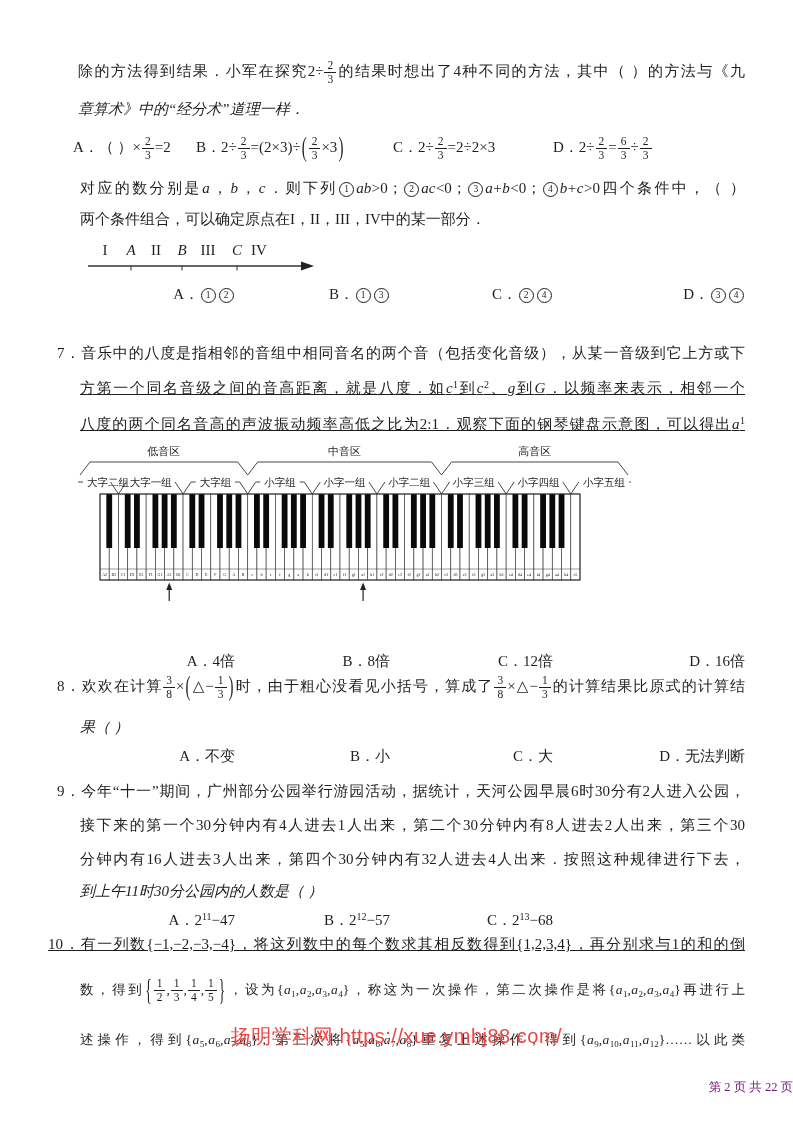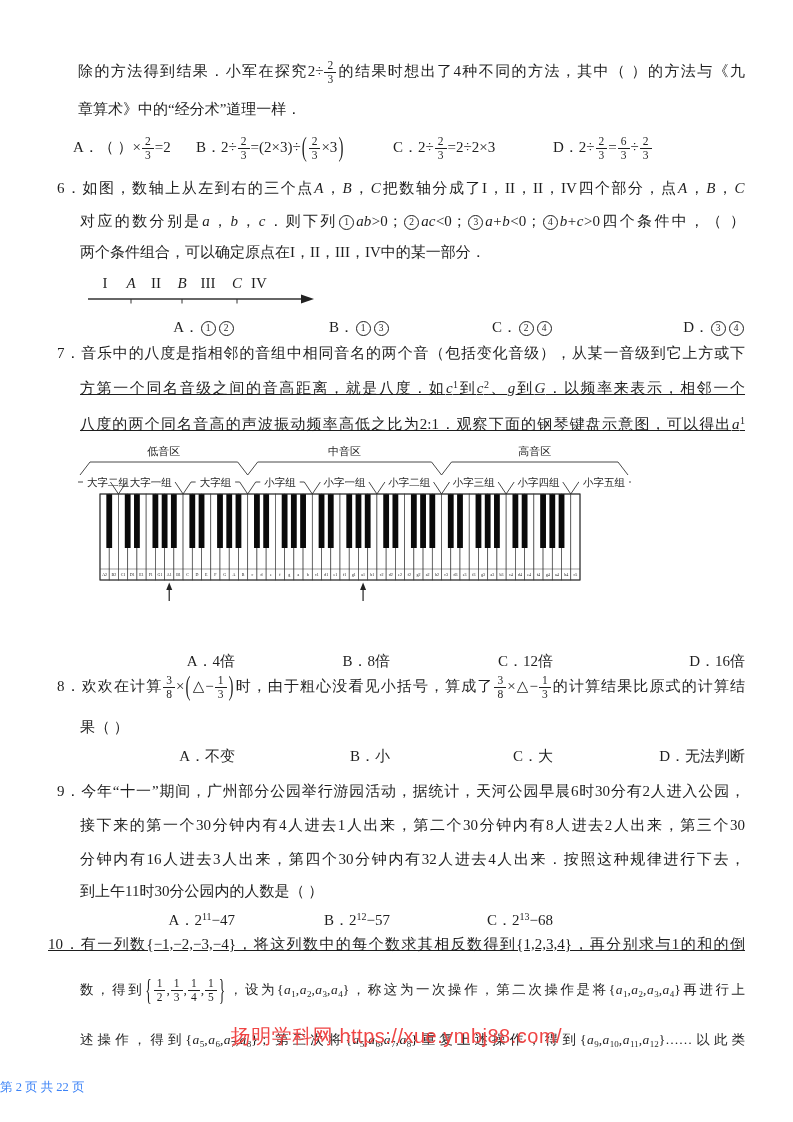--- a/index.html
+++ b/index.html
@@ -4,21 +4,21 @@
 <style>
   html,body{margin:0;padding:0;background:#ffffff;}
   body{width:793px;height:1122px;position:relative;overflow:hidden;
        font-family:"Liberation Serif","DejaVu Serif",serif;color:#1e1e1e;font-size:15px;}
   .q{position:absolute;}
   .line{display:block;white-space:nowrap;text-align:justify;text-align-last:justify;}
   .line.end{text-align-last:left;}
   .lh46{line-height:46px;height:46px;}
   .lh34{line-height:34px;height:34px;}
   .lh33{line-height:33px;height:33px;}
-  .lh30{line-height:30px;height:30px;}
+  .lh30{line-height:30px;height:30px;font-style:italic;}
   .lh28{line-height:28px;height:28px;}
   .lh24{line-height:24px;height:24px;}
   .lh36{line-height:36px;height:36px;text-decoration:underline;}
   .lh52{line-height:52px;height:52px;}
   .lh56{line-height:56px;height:56px;}
   .lh44{line-height:44px;height:44px;}
   .ind{padding-left:23px;}
   .ind10{padding-left:32px;}
   .cram{font-size:13.5px;}
   .opts{display:grid;grid-template-columns:140px 155px 163px auto;align-items:center;}
@@ -33,21 +33,21 @@
   sup{font-size:10px;vertical-align:5px;line-height:0;}
   sub{font-size:10px;vertical-align:-3px;line-height:0;} .cram sub{font-size:9px;}
   .bigp{display:inline-block;transform:scaleY(1.8);padding:0 1px;}
   .bigb{display:inline-block;transform:scaleY(2.15);padding:0 1px;}
   .circ{display:inline-flex;width:13px;height:13px;border:1px solid currentColor;border-radius:50%;
         align-items:center;justify-content:center;font-size:9.5px;line-height:1;margin:0 1.5px;vertical-align:1px;}
   i{font-style:italic;padding:0 0.5px;}
   .fig{position:relative;}
   .watermark{position:absolute;top:1023px;left:0;width:100%;text-align:center;
              font-family:"Liberation Sans","DejaVu Sans",sans-serif;font-size:20px;color:#ef4444;letter-spacing:.5px;}
-  .pagenum{position:absolute;top:1079px;left:0;width:100%;text-align:left;font-size:12.5px;color:#3b82f6;}
+  .pagenum{position:absolute;top:1079px;left:0;width:100%;text-align:right;font-size:12.5px;color:#701a75;}
 </style>
 </head>
 <body>
 
 <section class="q" style="top:48px;left:78px;width:667px;">
   <div class="line lh46">除的方法得到结果．小军在探究2÷<span class="frac">
         <span class="fn">2</span>
         <span class="fd">3</span>
       </span>的结果时想出了4种不同的方法，其中（  ）的方法与《九</div>
   <div class="line end lh30">章算术》中的“经分术”道理一样．</div>
@@ -74,21 +74,20 @@
           <span class="fn">6</span>
           <span class="fd">3</span>
         </span>÷<span class="frac">
           <span class="fn">2</span>
           <span class="fd">3</span>
         </span></span>
   </div>
 </section>
 
 <section class="q" style="top:172px;left:57px;width:688px;">
-  <div class="line lh33">6．如图，数轴上从左到右的三个点<i>A</i>，<i>B</i>，<i>C</i>把数轴分成了I，II，II，IV四个部分，点<i>A</i>，<i>B</i>，<i>C</i></div>
   <div class="line lh33 ind">对应的数分别是<i>a</i>，<i>b</i>，<i>c</i>．则下列<span class="circ">1</span><i>ab</i>&gt;0；<span class="circ">2</span><i>ac</i>&lt;0；<span class="circ">3</span><i>a</i>+<i>b</i>&lt;0；<span class="circ">4</span><i>b</i>+<i>c</i>&gt;0四个条件中，（  ）</div>
   <div class="line end lh28 ind">两个条件组合，可以确定原点在I，II，III，IV中的某一部分．</div>
   <div class="fig" id="numberline-fig" style="height:46px;margin-left:28px;"><svg width="240" height="46" viewBox="0 0 240 46">
         <line x1="3" y1="33" x2="216" y2="33" stroke="#333" stroke-width="1.3"></line>
         <polygon points="216,28.5 216,37.5 229,33" fill="#222"></polygon>
         <text x="20" y="22" text-anchor="middle" font-size="15" fill="#1e1e1e">I</text>
         <text x="46" y="22" text-anchor="middle" font-size="15" fill="#1e1e1e" font-style="italic">A</text>
         <line x1="46" y1="33" x2="46" y2="37.5" stroke="#333" stroke-width="1"></line>
         <text x="71" y="22" text-anchor="middle" font-size="15" fill="#1e1e1e">II</text>
         <text x="97" y="22" text-anchor="middle" font-size="15" fill="#1e1e1e" font-style="italic">B</text>

